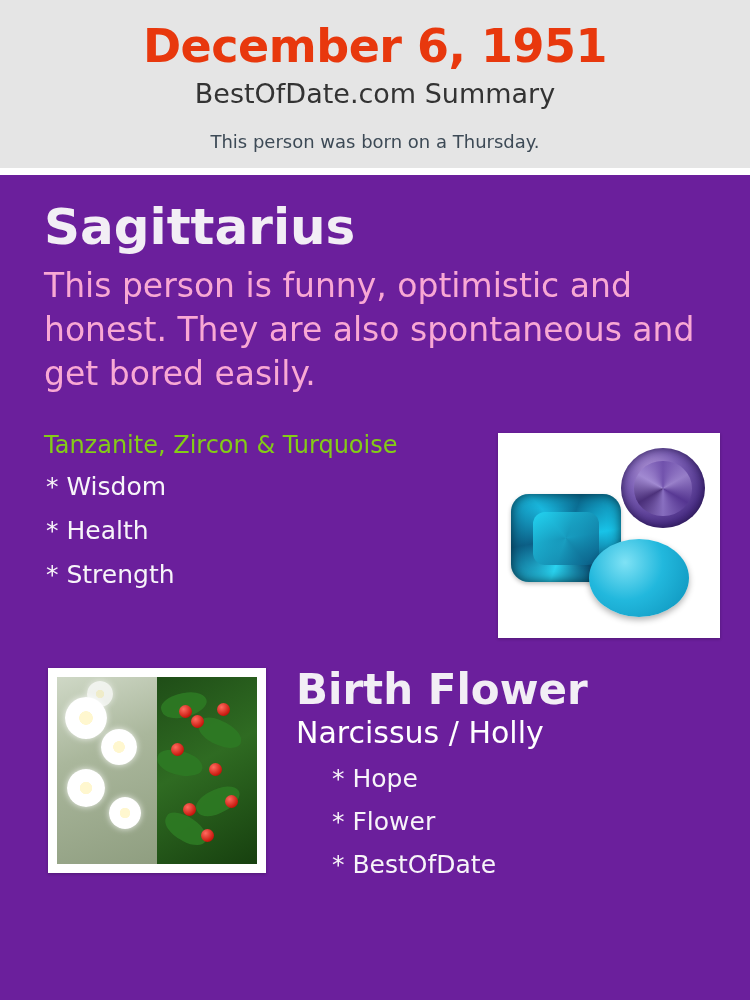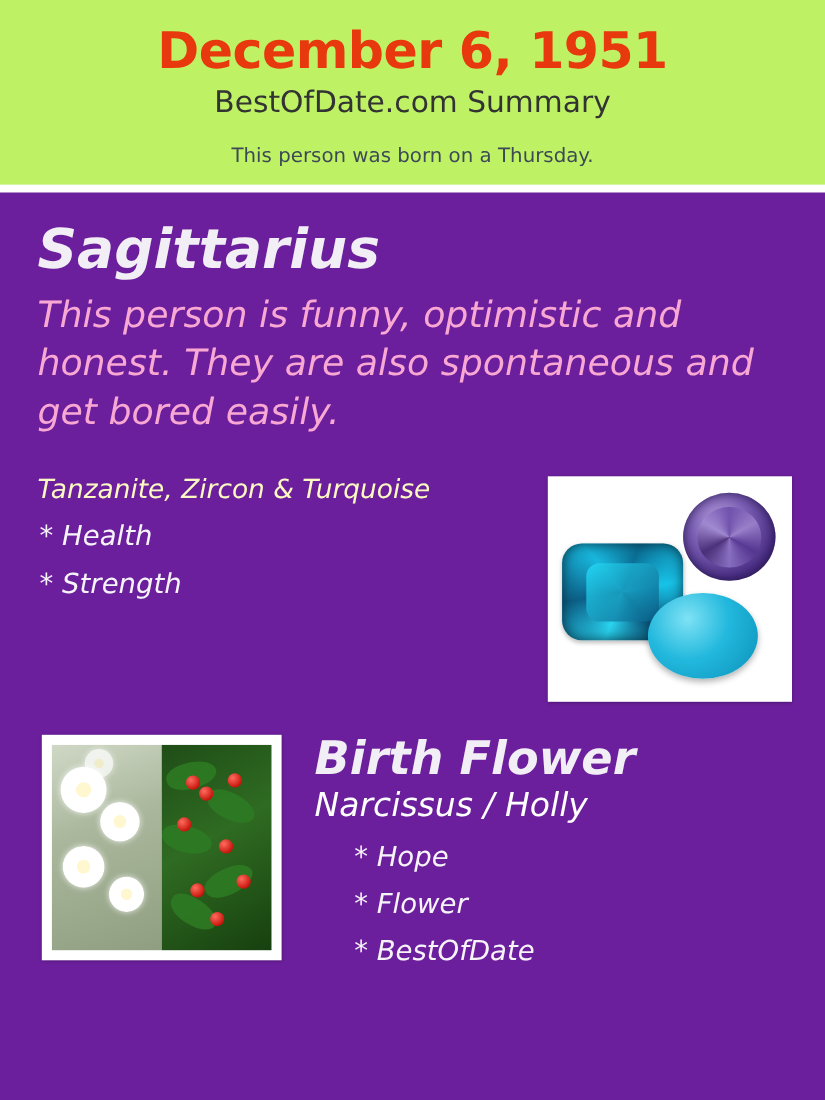--- a/index.html
+++ b/index.html
@@ -16,21 +16,21 @@
   .page {
     width: 750px;
     height: 1000px;
     position: relative;
     display: flex;
     flex-direction: column;
   }
 
   
   .header {
-    background: #bef264;
+    background: #e5e5e5;
     padding: 22px 20px 16px 20px;
     text-align: center;
     box-sizing: border-box;
   }
   .header-date {
     font-size: 46px;
     font-weight: bold;
     color: #e8380d;
     line-height: 1.08;
     letter-spacing: -0.5px;
@@ -51,24 +51,23 @@
     height: 7px;
     background: #ffffff;
   }
 
   
   .body {
     flex: 1;
     background: #6a1b9a;
     background: #6b1f9c;
     color: #ffffff;
-    padding: 26px 30px 0 32px;
+    padding: 26px 30px 0 42px;
     box-sizing: border-box;
     position: relative;
-    font-style: italic;
   }
 
   .zodiac-title {
     font-size: 50px;
     font-weight: bold;
     color: #f2eef5;
     line-height: 1.05;
     margin: 0 0 10px 2px;
   }
   .zodiac-desc {
@@ -90,21 +89,21 @@
   }
   .stone-title {
     font-size: 42px;
     font-weight: bold;
     color: #f2eef5;
     line-height: 1.05;
     margin: 0 0 4px 10px;
   }
   .stone-sub {
     font-size: 24px;
-    color: #fef9c3;
+    color: #84cc16;
     margin: 0 0 14px 2px;
     line-height: 1.2;
   }
   .bullet {
     font-size: 25px;
     color: #f7f4f9;
     line-height: 1.0;
     margin: 0 0 19px 4px;
   }
 
@@ -288,20 +287,21 @@
   <div class="header-rule"></div>
 
   <div class="body">
 
     <div class="zodiac-title">Sagittarius</div>
     <div class="zodiac-desc">This person is funny, optimistic and honest. They are also spontaneous and get bored easily.</div>
 
     <div class="stone-section">
       <div class="stone-text">
         <div class="stone-sub">Tanzanite, Zircon &amp; Turquoise</div>
+        <div class="bullet">* Wisdom</div>
         <div class="bullet">* Health</div>
         <div class="bullet">* Strength</div>
       </div>
       <div class="stone-photo">
         <div class="stone-photo-inner">
           <div class="gem-round"></div>
           <div class="gem-cushion"></div>
           <div class="gem-cabochon"></div>
         </div>
       </div>

